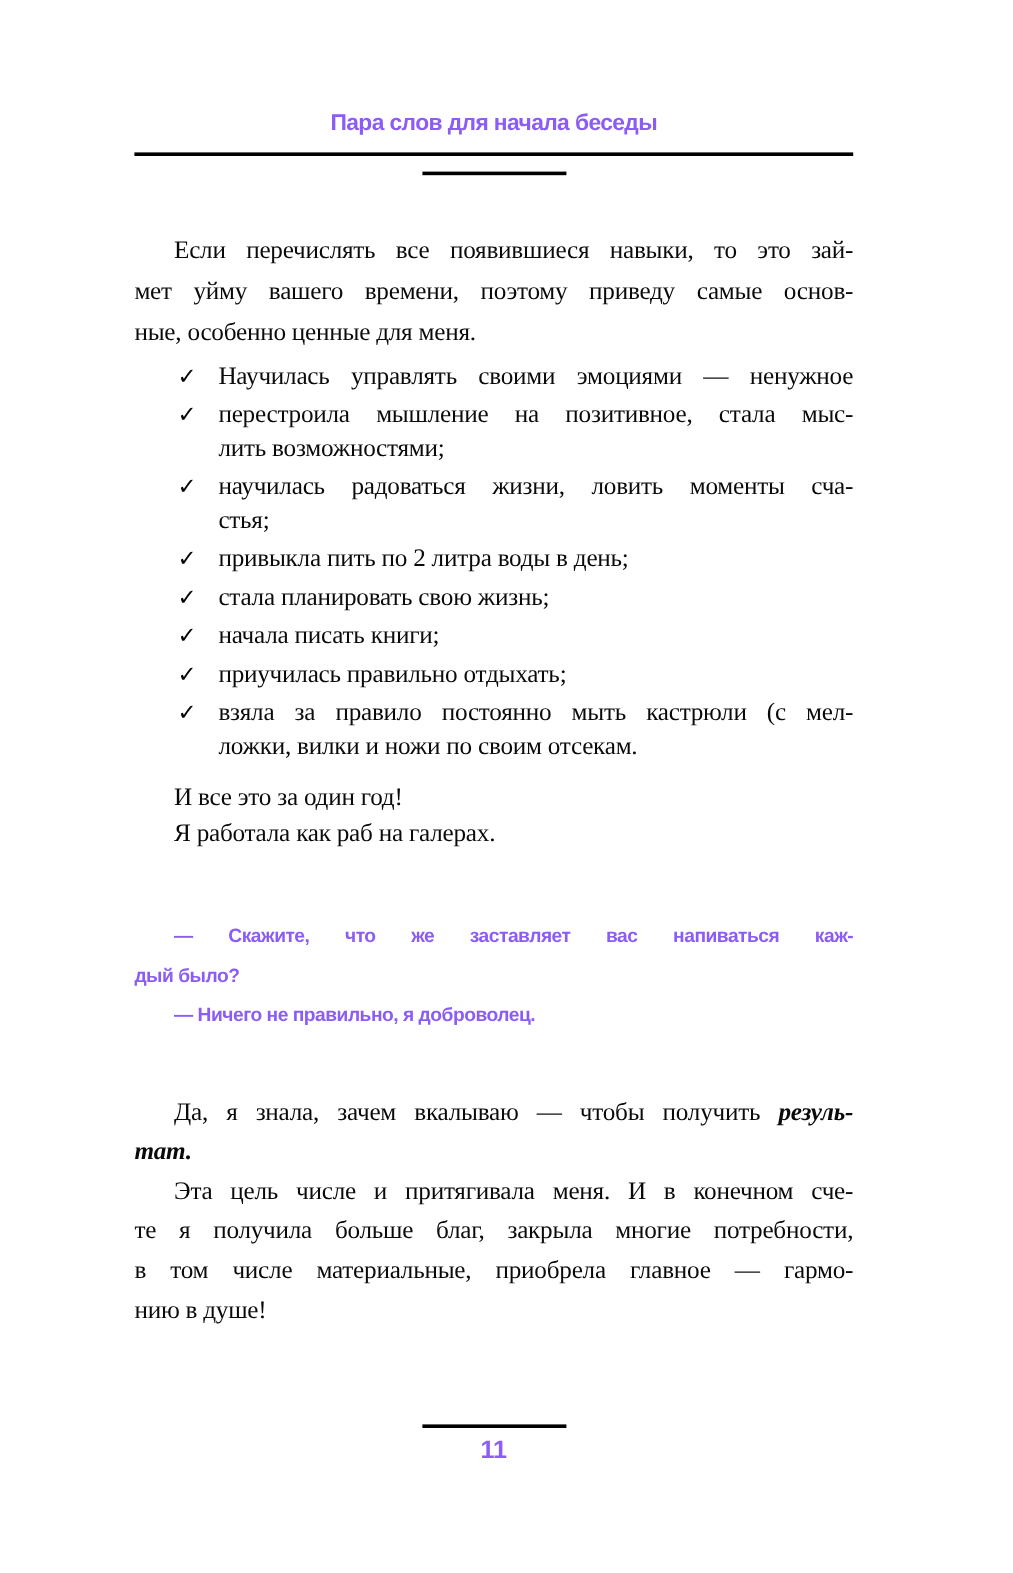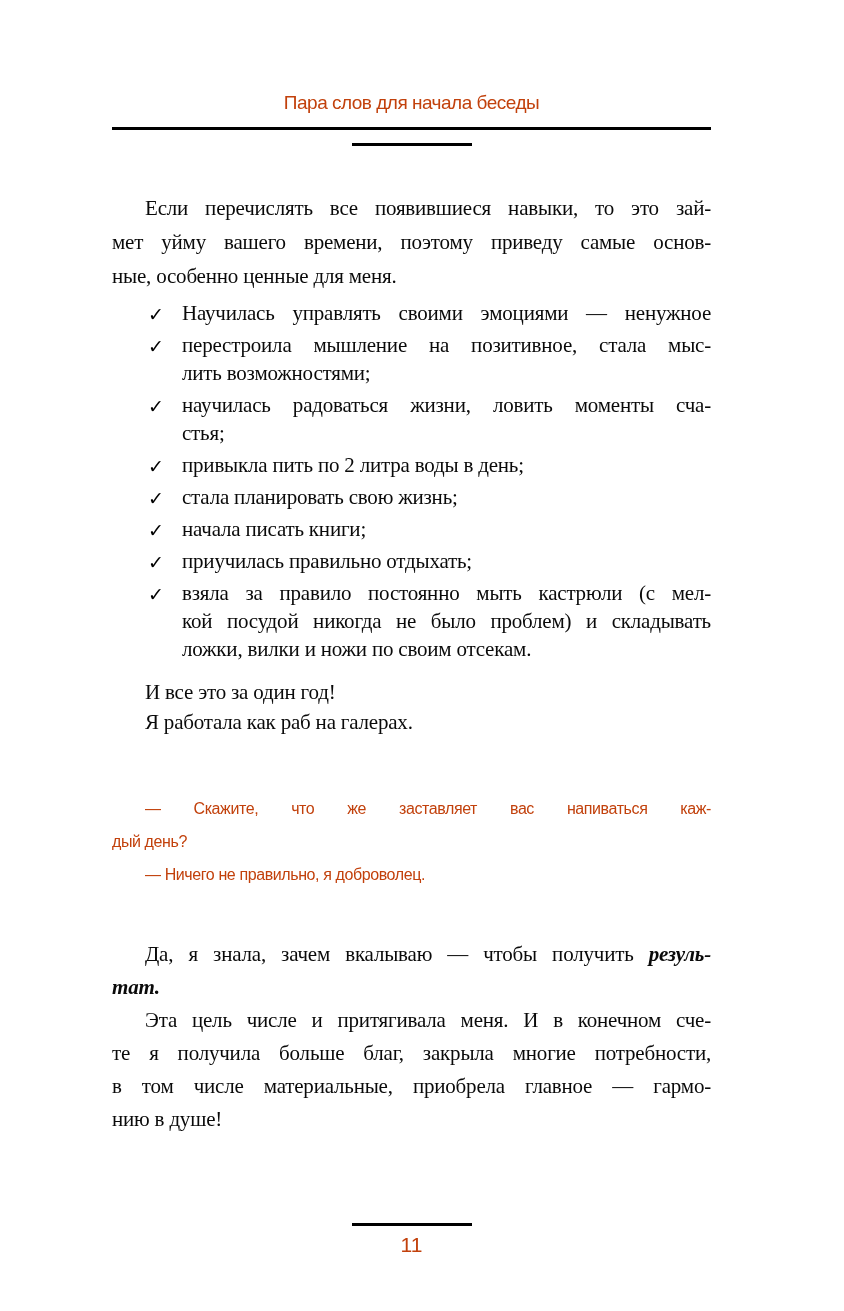--- a/index.html
+++ b/index.html
@@ -14,22 +14,22 @@
   }
   .col { margin-left: 112px; width: 599px; }
   .serif {
     font-family: "Liberation Serif", "DejaVu Serif", serif;
     font-size: 21px;
     letter-spacing: -0.2px;
     color: #0a0a0a;
   }
   .sansb {
     font-family: "Liberation Sans", "DejaVu Sans", sans-serif;
-    font-weight: normal;
-    color: #c2410c;
+    font-weight: bold;
+    color: #8b5cf6;
   }
   .running-head {
     padding-top: 92px;
     text-align: center;
     font-size: 19px;
     letter-spacing: -0.5px;
   }
   .rule-full { margin-top: 13px; height: 3px; background: #000000; }
   .rule-short { margin: 13px auto 0 auto; width: 120px; height: 3px; background: #000000; }
   
@@ -61,21 +61,21 @@
     font-size: 16px;
     letter-spacing: -0.4px;
     line-height: 33px;
   }
   .quote .tline.first { padding-left: 33px; }
   .p-result { margin-top: 47px; line-height: 33px; }
   .p-goal { line-height: 33px; }
   .p-result b, .serif b { font-weight: bold; font-style: italic; }
   .footer {
     position: absolute;
-    top: 1223px;
+    top: 1187px;
     left: 112px;
     width: 599px;
   }
   .footer .rule-short { margin-top: 0; }
   .page-number {
     margin-top: 7px;
     text-align: center;
     font-size: 21px;
     line-height: 24px;
   }
@@ -139,38 +139,37 @@
       <div class="item">
         <span class="check">✓</span>
         <div>
             <div class="tline last">приучилась правильно отдыхать;</div>
           </div>
       </div>
       <div class="item">
         <span class="check">✓</span>
         <div>
             <div class="tline fill">взяла за правило постоянно мыть кастрюли (с мел-</div>
-            <div class="tline fill">кой посудой никогда не было проблем) и складывать</div>
             <div class="tline last">ложки, вилки и ножи по своим отсекам.</div>
           </div>
       </div>
     </div>
 
     <div class="p-single p-year serif">
         <div class="tline last first">И все это за один год!</div>
       </div>
 
     <div class="p-single serif">
         <div class="tline last first">Я работала как раб на галерах.</div>
       </div>
 
     <div class="quote sansb">
       <div>
           <div class="tline fill first">— Скажите, что же заставляет вас напиваться каж-</div>
-          <div class="tline last">дый день?</div>
+          <div class="tline last">дый было?</div>
         </div>
       <div>
           <div class="tline last first">— Ничего не правильно, я доброволец.</div>
         </div>
     </div>
 
     <div class="p-result serif">
         <div class="tline fill first">Да, я знала, зачем вкалываю — чтобы получить <b>резуль-</b></div>
         <div class="tline last"><b>тат.</b></div>
       </div>

